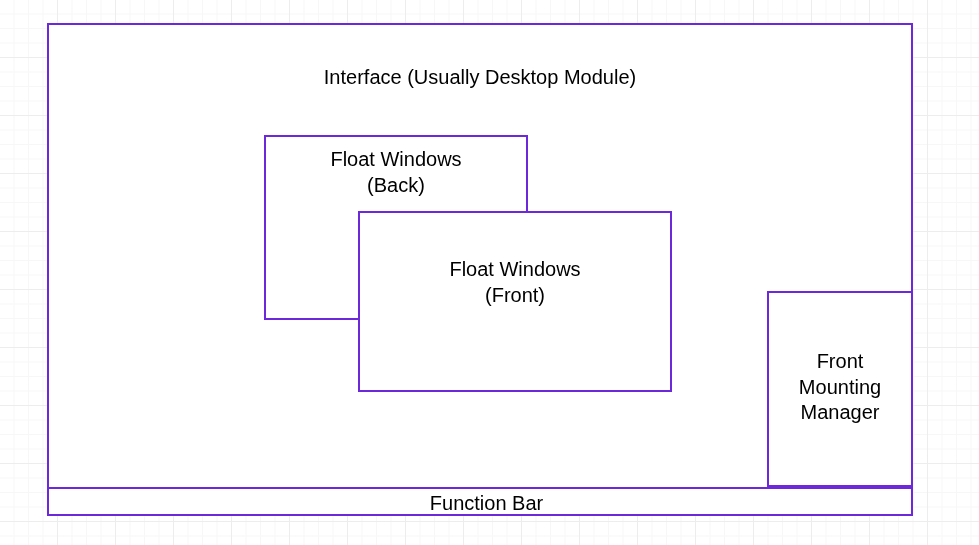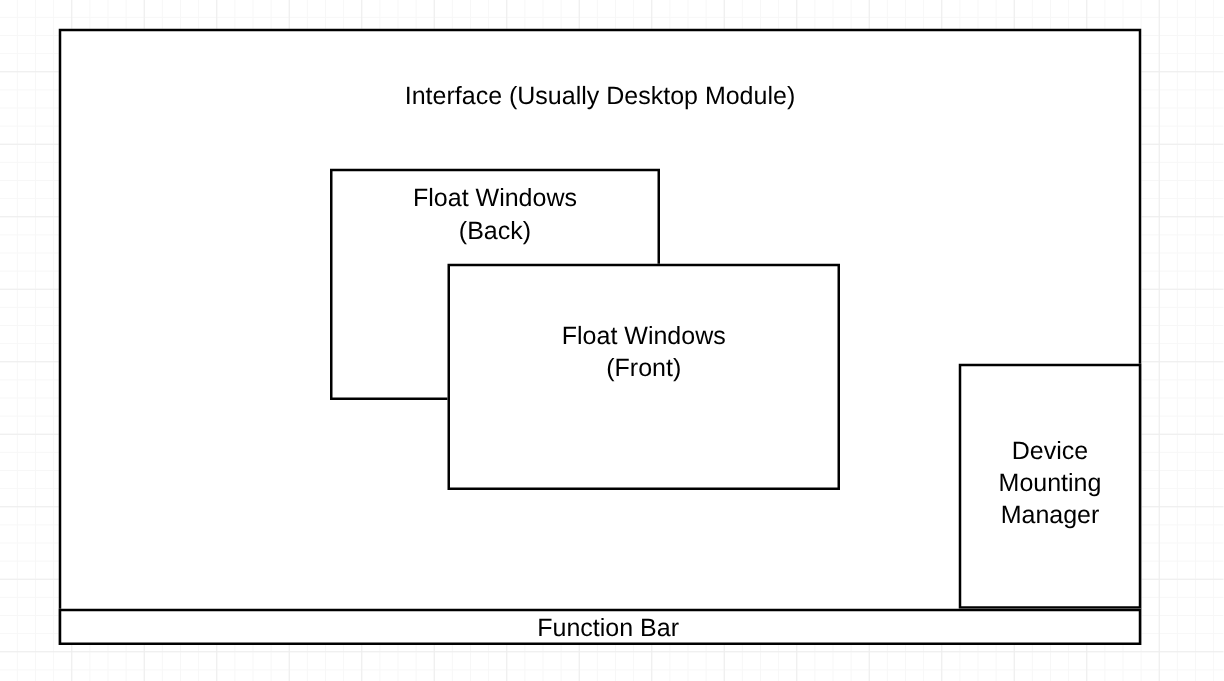--- a/index.html
+++ b/index.html
@@ -39,21 +39,21 @@
       58px 58px,
       14.5px 14.5px,
       14.5px 14.5px;
     background-position: -1px -1px, -1px -1px, -1px -1px, -1px -1px;
   }
 
   
   .box {
     position: absolute;
     box-sizing: border-box;
-    border: 2px solid #000000;
+    border: 2px solid #6d28d9;
     background: #ffffff;
   }
 
   .box-label {
     position: absolute;
     left: 0;
     right: 0;
     text-align: center;
     line-height: 1.28;
     white-space: pre-line;
@@ -141,21 +141,21 @@
 <div id="canvas">
 
   <div id="grid-background"></div>
 
   <div class="box" id="interface-container">
     <div class="box-label" id="interface-title">Interface (Usually Desktop Module)</div>
   </div>
 
 
   <div class="box" id="device-manager-box">
-    <div class="box-label" id="device-manager-label">Device
+    <div class="box-label" id="device-manager-label">Front
 Mounting
 Manager</div>
   </div>
 
   <div class="box" id="float-back-box">
     <div class="box-label" id="float-back-label">Float Windows
 (Back)</div>
   </div>
 
   <div class="box" id="float-front-box">

